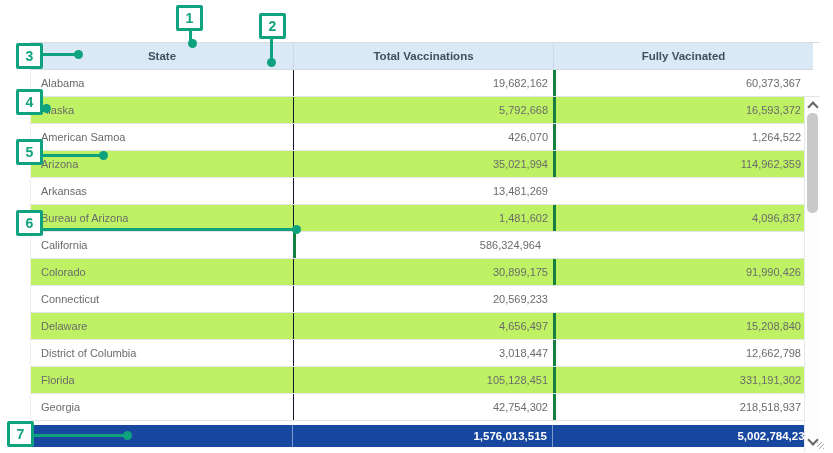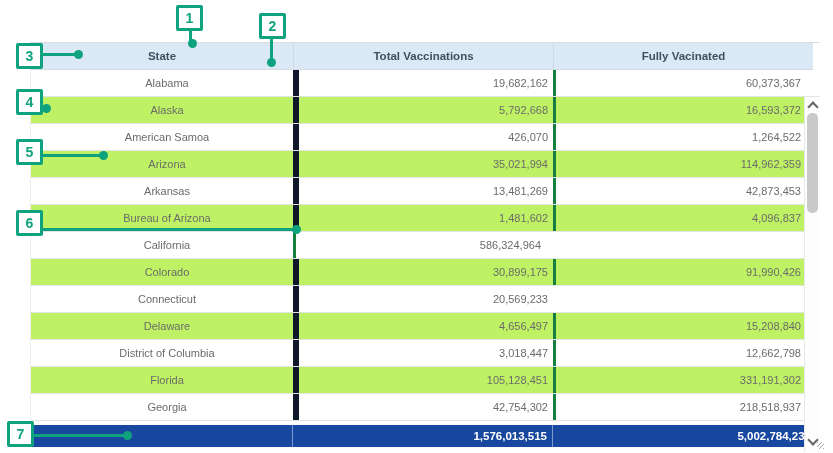--- a/index.html
+++ b/index.html
@@ -16,23 +16,23 @@
     font-size:11.5px;font-weight:bold;color:#42505C;text-align:center;
     border-bottom:1px solid #D4DBE3;
   }
   .h1{width:262px;}
   .h2{width:260px;border-left:1px solid #CBD9E8;}
   .h3{width:260px;border-left:1px solid #CBD9E8;}
   .tbody{position:relative;}
   .trow{display:flex;height:27px;box-sizing:border-box;border-bottom:1px solid #E4E4E4;border-left:1px solid #EFEFEF;background:#fff;}
   .trow.alt{background:#bef264;}
   .cell{box-sizing:border-box;height:26px;line-height:26px;font-size:11px;color:#6B6B6B;overflow:hidden;white-space:nowrap;}
-  .c-state{width:262px;text-align:center;padding-left:10px;}
+  .c-state{width:262px;text-align:left;padding-left:10px;}
   .c-num{text-align:right;}
-  .c2{width:260px;padding-right:5px;border-left:6px solid #0f172a;padding-left:32px;}
+  .c2{width:260px;padding-right:5px;border-left:1px solid #0f172a;padding-left:32px;}
   .c3{width:252px;padding-right:4px;border-left:3px solid #15803d;}
   .sliver{height:4px;background:#fff;border-left:1px solid #EFEFEF;}
   
   .totrow{display:flex;width:788px;height:22px;background:var(--total_bg);}
   .tcell{box-sizing:border-box;height:22px;line-height:22px;font-size:11.5px;font-weight:bold;color:#fff;text-align:right;white-space:nowrap;}
   .t1{width:262px;}
   .t2{width:260px;padding-right:5px;border-left:1px solid rgba(255,255,255,0.45);}
   .t3{width:266px;padding-right:7px;border-left:1px solid rgba(255,255,255,0.45);}
   
   .vscroll{position:absolute;left:774px;top:27px;width:16px;height:355px;background:#FDFDFD;border-left:1px solid #E8E8E8;box-sizing:border-box;}
@@ -83,21 +83,20 @@
           <div class="cell c-num c3">1,264,522</div>
         </div>
         <div class="trow alt">
           <div class="cell c-state">Arizona</div>
           <div class="cell c-num c2">35,021,994</div>
           <div class="cell c-num c3">114,962,359</div>
         </div>
         <div class="trow">
           <div class="cell c-state">Arkansas</div>
           <div class="cell c-num c2">13,481,269</div>
-          <div class="cell c-num c3">42,873,453</div>
         </div>
         <div class="trow alt">
           <div class="cell c-state">Bureau of Arizona</div>
           <div class="cell c-num c2">1,481,602</div>
           <div class="cell c-num c3">4,096,837</div>
         </div>
         <div class="trow">
           <div class="cell c-state">California</div>
           <div class="cell c-num c3">586,324,964</div>
         </div>

